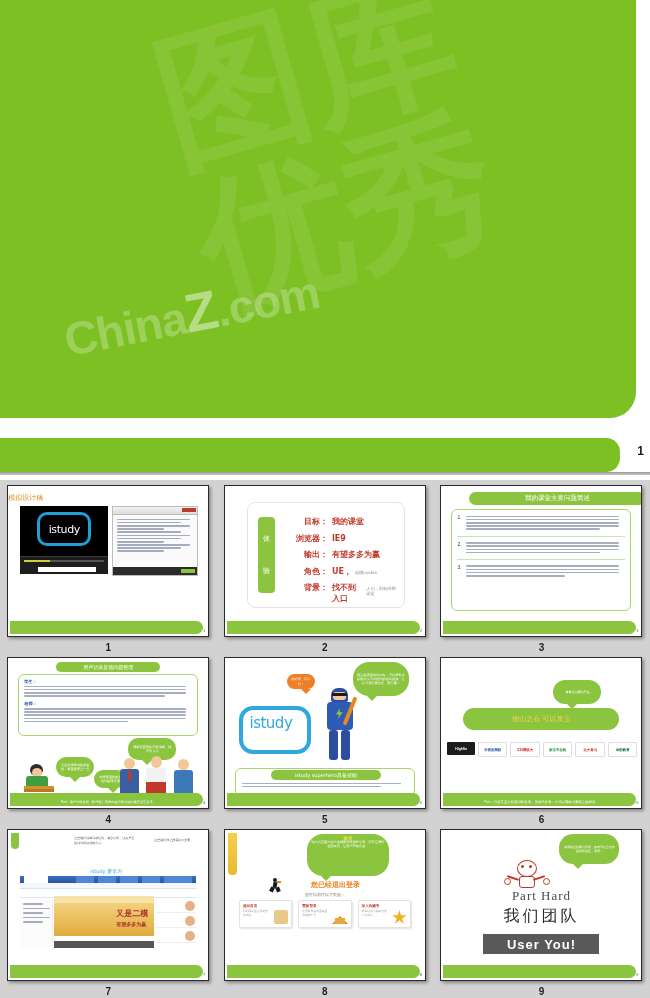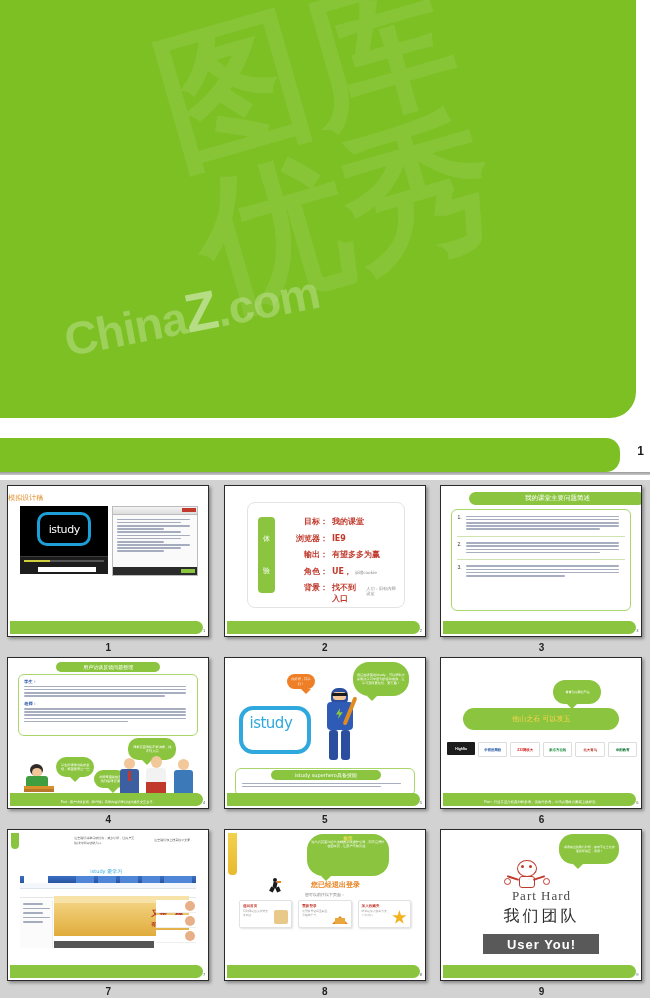--- a/index.html
+++ b/index.html
@@ -205,21 +205,21 @@
     border-radius:0 0 4px 4px;}
   .s7-page{position:absolute;left:12px;top:30px;width:176px;height:100px;background:#fff;}
   .s7-nav{position:absolute;left:0;top:16px;width:100%;height:7px;
     background:linear-gradient(#3a6fc4,#2a54a0);}
   .s7-nav i{position:absolute;top:0;height:7px;background:#4f86d8;}
   .s7-sub{position:absolute;left:0;top:23px;width:100%;height:5px;background:#f4f7fb;
     border-bottom:1px solid #dde4ee;}
   .s7-search{position:absolute;left:0;top:29px;width:100%;height:8px;background:#fff;
     border-bottom:1px solid #e5e5e5;}
   .s7-banner{position:absolute;left:34px;top:36px;width:100px;height:40px;
-    background:linear-gradient(#f6d98b,#e0ac3c);padding-left:35px;}
+    background:linear-gradient(#f6d98b,#e0ac3c);}
   .s7-banner .t{position:absolute;left:0;top:0;width:100%;height:7px;background:#f7e3a8;}
   .s7-banner .txt{position:absolute;right:6px;top:12px;color:#b03030;font-size:8px;
     font-weight:bold;font-family:"DejaVu Sans",sans-serif;}
   .s7-left{position:absolute;left:0;top:40px;width:32px;bottom:12px;background:#fbfbfb;
     border-right:1px solid #eee;}
   .s7-right{position:absolute;right:0;top:40px;width:40px;bottom:12px;}
   .s7-rcard{height:12px;margin-bottom:2px;background:#fff;border-bottom:1px solid #eee;
     position:relative;}
   .s7-rcard .av{position:absolute;right:1px;top:1px;width:10px;height:10px;
     border-radius:50%;background:#e8b088;}

